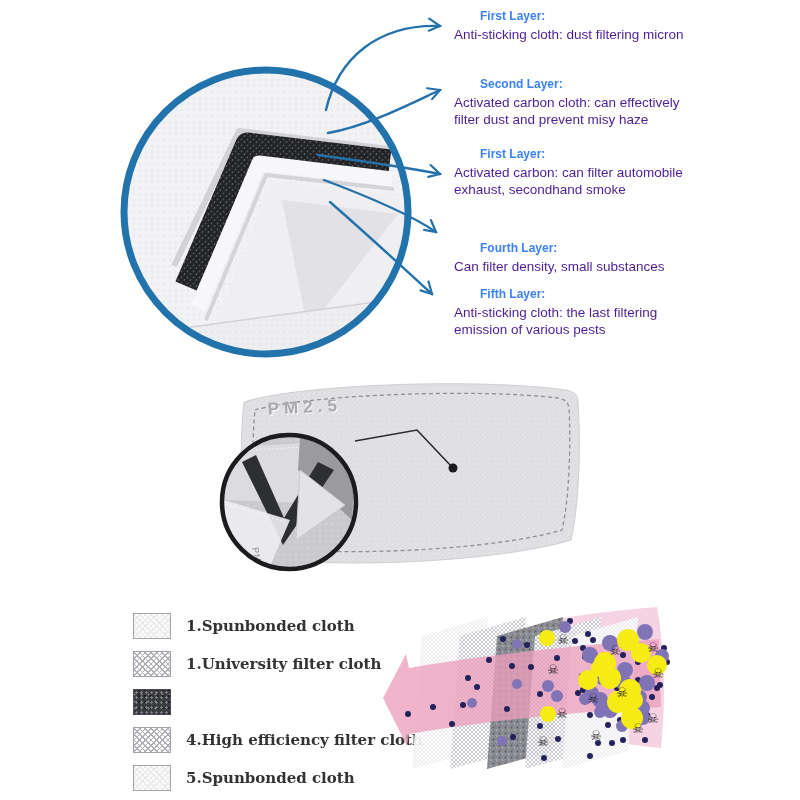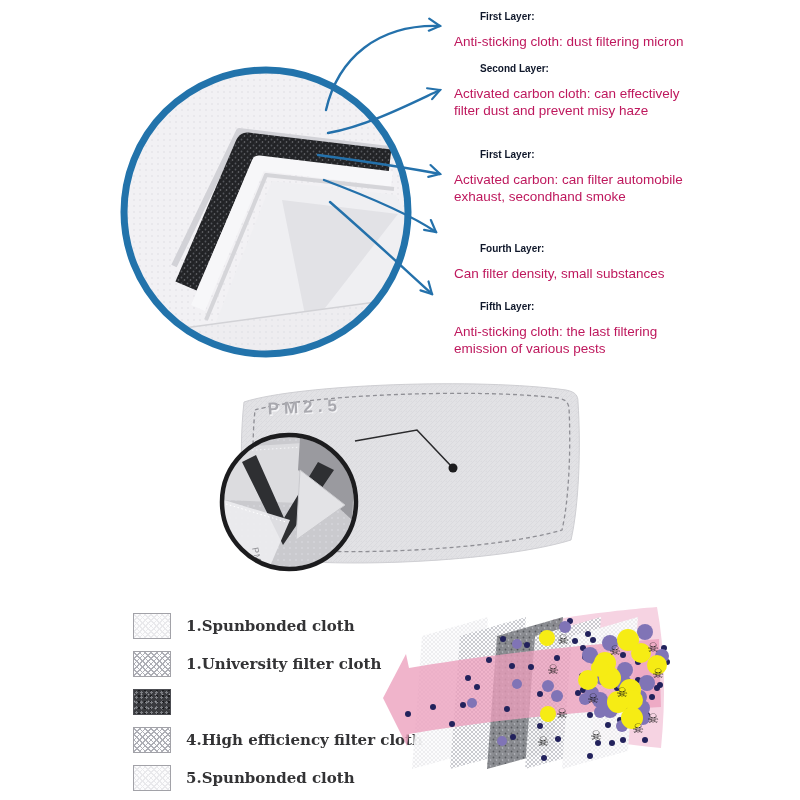--- a/index.html
+++ b/index.html
@@ -1,21 +1,21 @@
 <!DOCTYPE html>
 <html><head>
 <meta charset="utf-8">
 <style>
   html,body{margin:0;padding:0;}
   body{width:800px;height:800px;background:#ffffff;position:relative;overflow:hidden;
        font-family:"Liberation Sans",sans-serif;}
   svg{position:absolute;display:block;}
   .layer-block{position:absolute;left:454px;width:248px;}
-  .layer-title{font-weight:bold;font-size:10px;line-height:17px;color:#0f172a;padding-left:26px;}
-  .layer-desc{font-size:13.5px;line-height:17px;color:#be185d;margin-top:8px;}
+  .layer-title{font-weight:bold;font-size:12px;line-height:17px;color:#3b82f6;padding-left:26px;}
+  .layer-desc{font-size:13.5px;line-height:17px;color:#4c1d95;margin-top:1px;}
   .legend{position:absolute;left:133px;top:612px;display:flex;flex-direction:column;gap:11px;}
   .legend-row{display:flex;align-items:center;height:27px;}
   .swatch{width:38px;height:26px;margin-right:15px;border:1px solid #a2a2a8;box-sizing:border-box;flex:0 0 auto;}
   .sw-light{background-color:#fcfcfd;
     background-image:repeating-linear-gradient(45deg,#e9e9ec 0 1px,transparent 1px 4px),
                      repeating-linear-gradient(135deg,#e9e9ec 0 1px,transparent 1px 4px);}
   .sw-mesh{background-color:#fdfdfe;
     background-image:repeating-linear-gradient(45deg,#aeafb6 0 1px,transparent 1px 4px),
                      repeating-linear-gradient(135deg,#aeafb6 0 1px,transparent 1px 4px);}
   .sw-carbon{background-color:#3a3b3f;border-color:#4c4d52;
@@ -68,33 +68,33 @@
     <path d="M318,155 C362,161 414,169 440,174" marker-end="url(#arrowHead)"></path>
     <path d="M324,180 C372,198 414,217 436,232" marker-end="url(#arrowHead)"></path>
     <path d="M330,202 C378,244 412,276 432,294" marker-end="url(#arrowHead)"></path>
   </g>
 </svg>
 
 <div class="layer-block" style="top:8px">
   <div class="layer-title">First Layer:</div>
   <div class="layer-desc">Anti-sticking cloth: dust filtering micron</div>
 </div>
-<div class="layer-block" style="top:60px">
+<div class="layer-block" style="top:76px">
   <div class="layer-title">Second Layer:</div>
   <div class="layer-desc">Activated carbon cloth: can effectively filter dust and prevent misy haze</div>
 </div>
 <div class="layer-block" style="top:146px">
   <div class="layer-title">First Layer:</div>
   <div class="layer-desc">Activated carbon: can filter automobile exhaust, secondhand smoke</div>
 </div>
 <div class="layer-block" style="top:240px">
   <div class="layer-title">Fourth Layer:</div>
   <div class="layer-desc">Can filter density, small substances</div>
 </div>
-<div class="layer-block" style="top:298px">
+<div class="layer-block" style="top:286px">
   <div class="layer-title">Fifth Layer:</div>
   <div class="layer-desc">Anti-sticking cloth: the last filtering emission of various pests</div>
 </div>
 
 <svg style="left:0;top:368px" width="800" height="232" viewBox="0 368 800 232">
   <defs>
     <pattern id="patFabric" width="5" height="5" patternUnits="userSpaceOnUse">
       <rect width="5" height="5" fill="#e2e2e5"></rect>
       <path d="M0,5 L5,0" stroke="#d8d8dc" stroke-width="0.8"></path>
       <circle cx="1.2" cy="1.2" r="0.5" fill="#d4d4d8"></circle>

